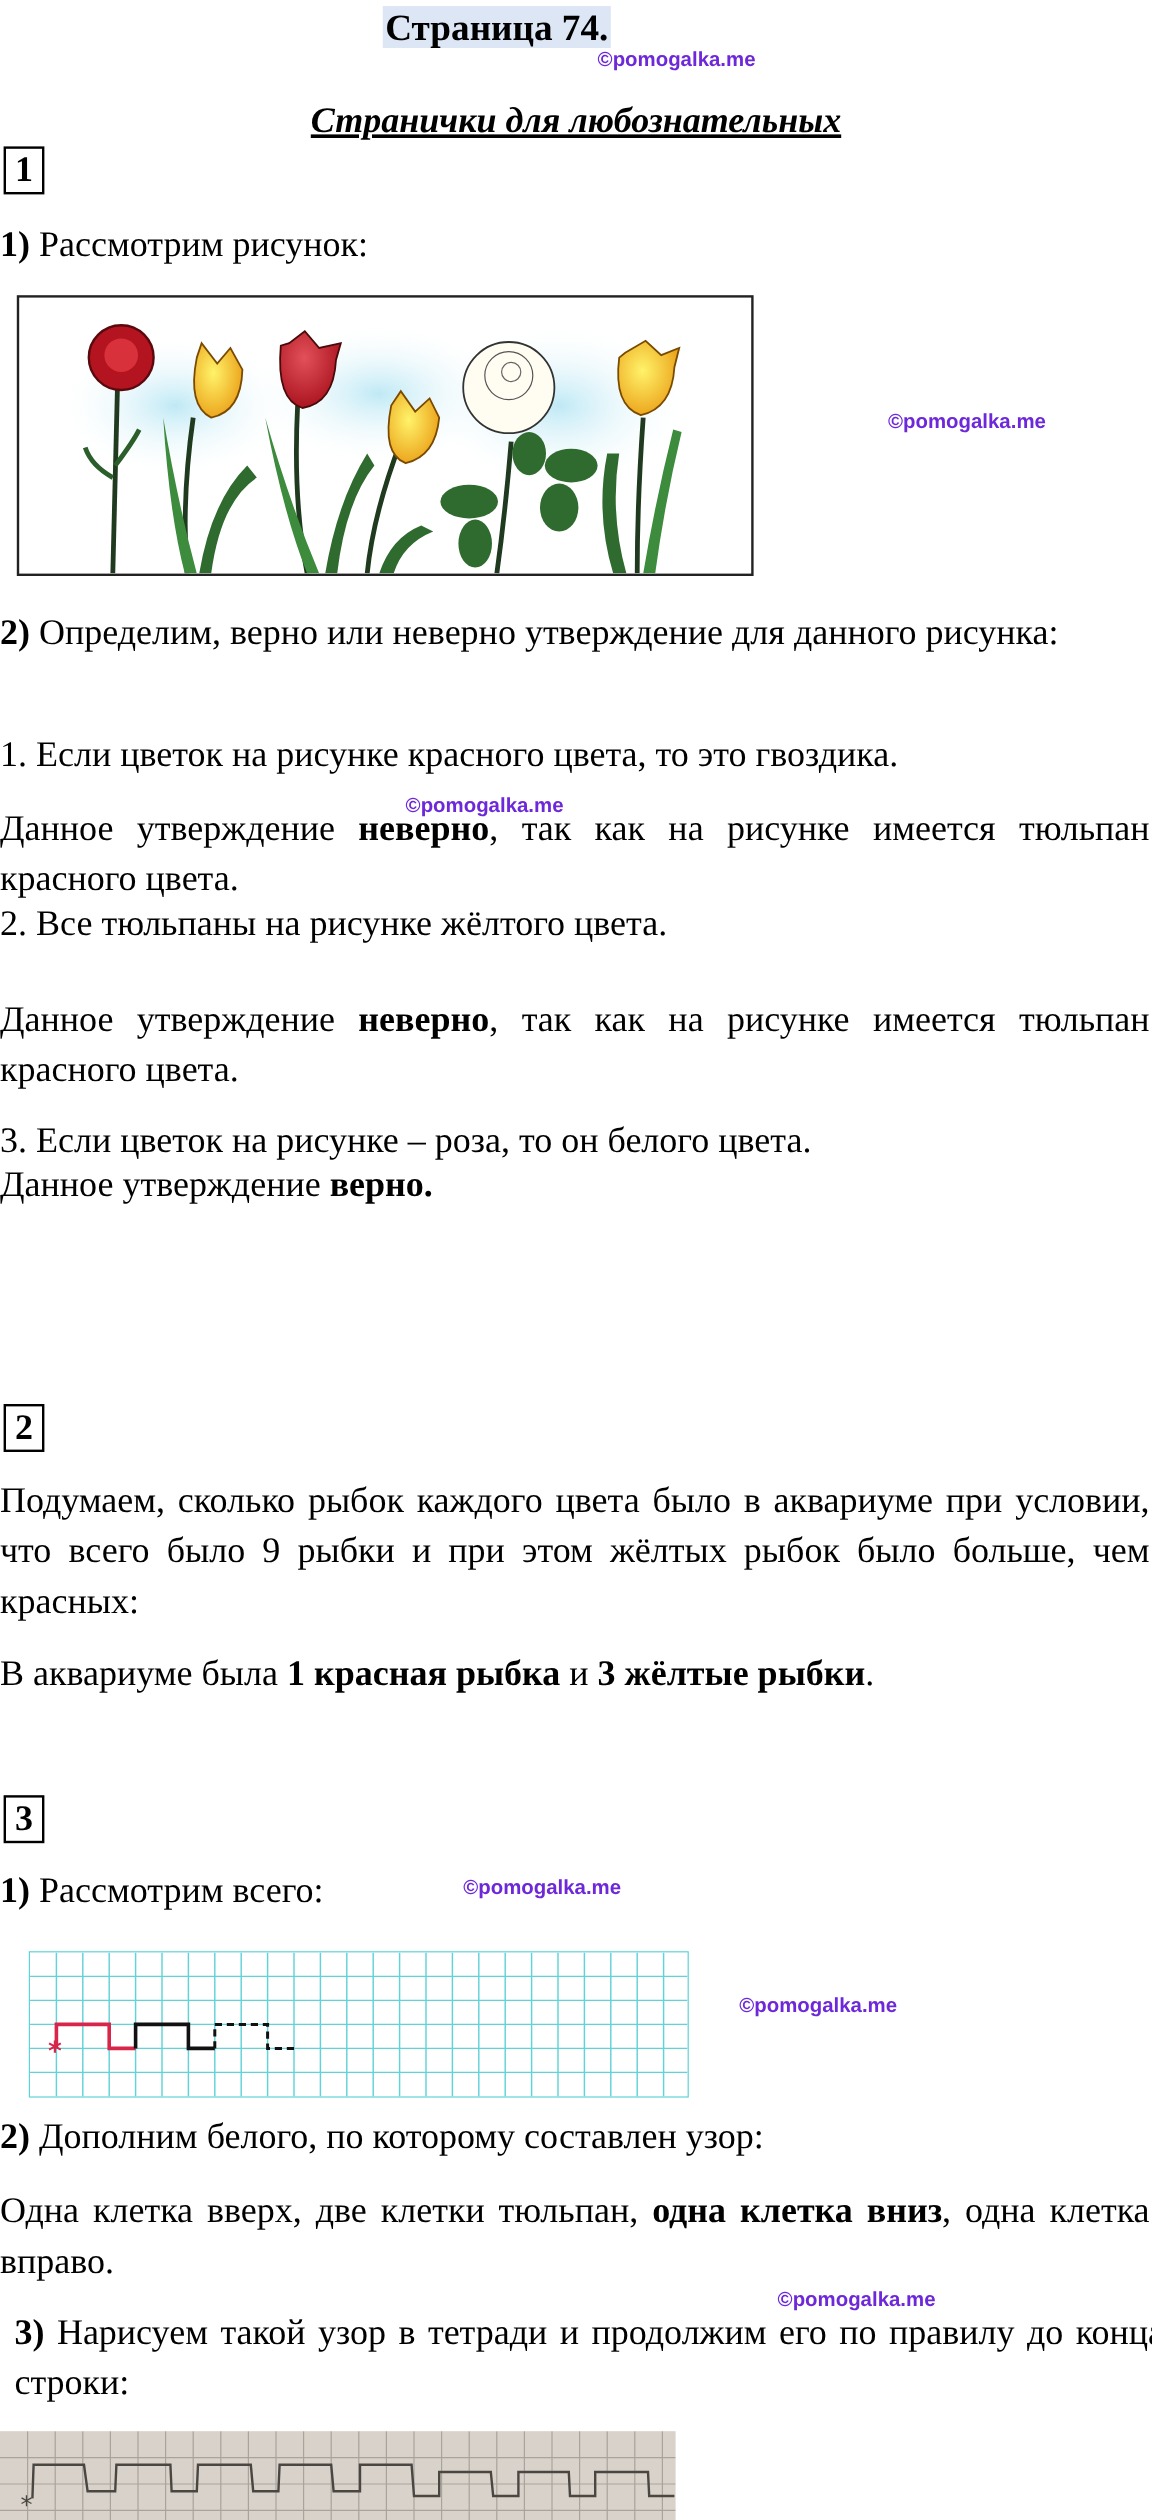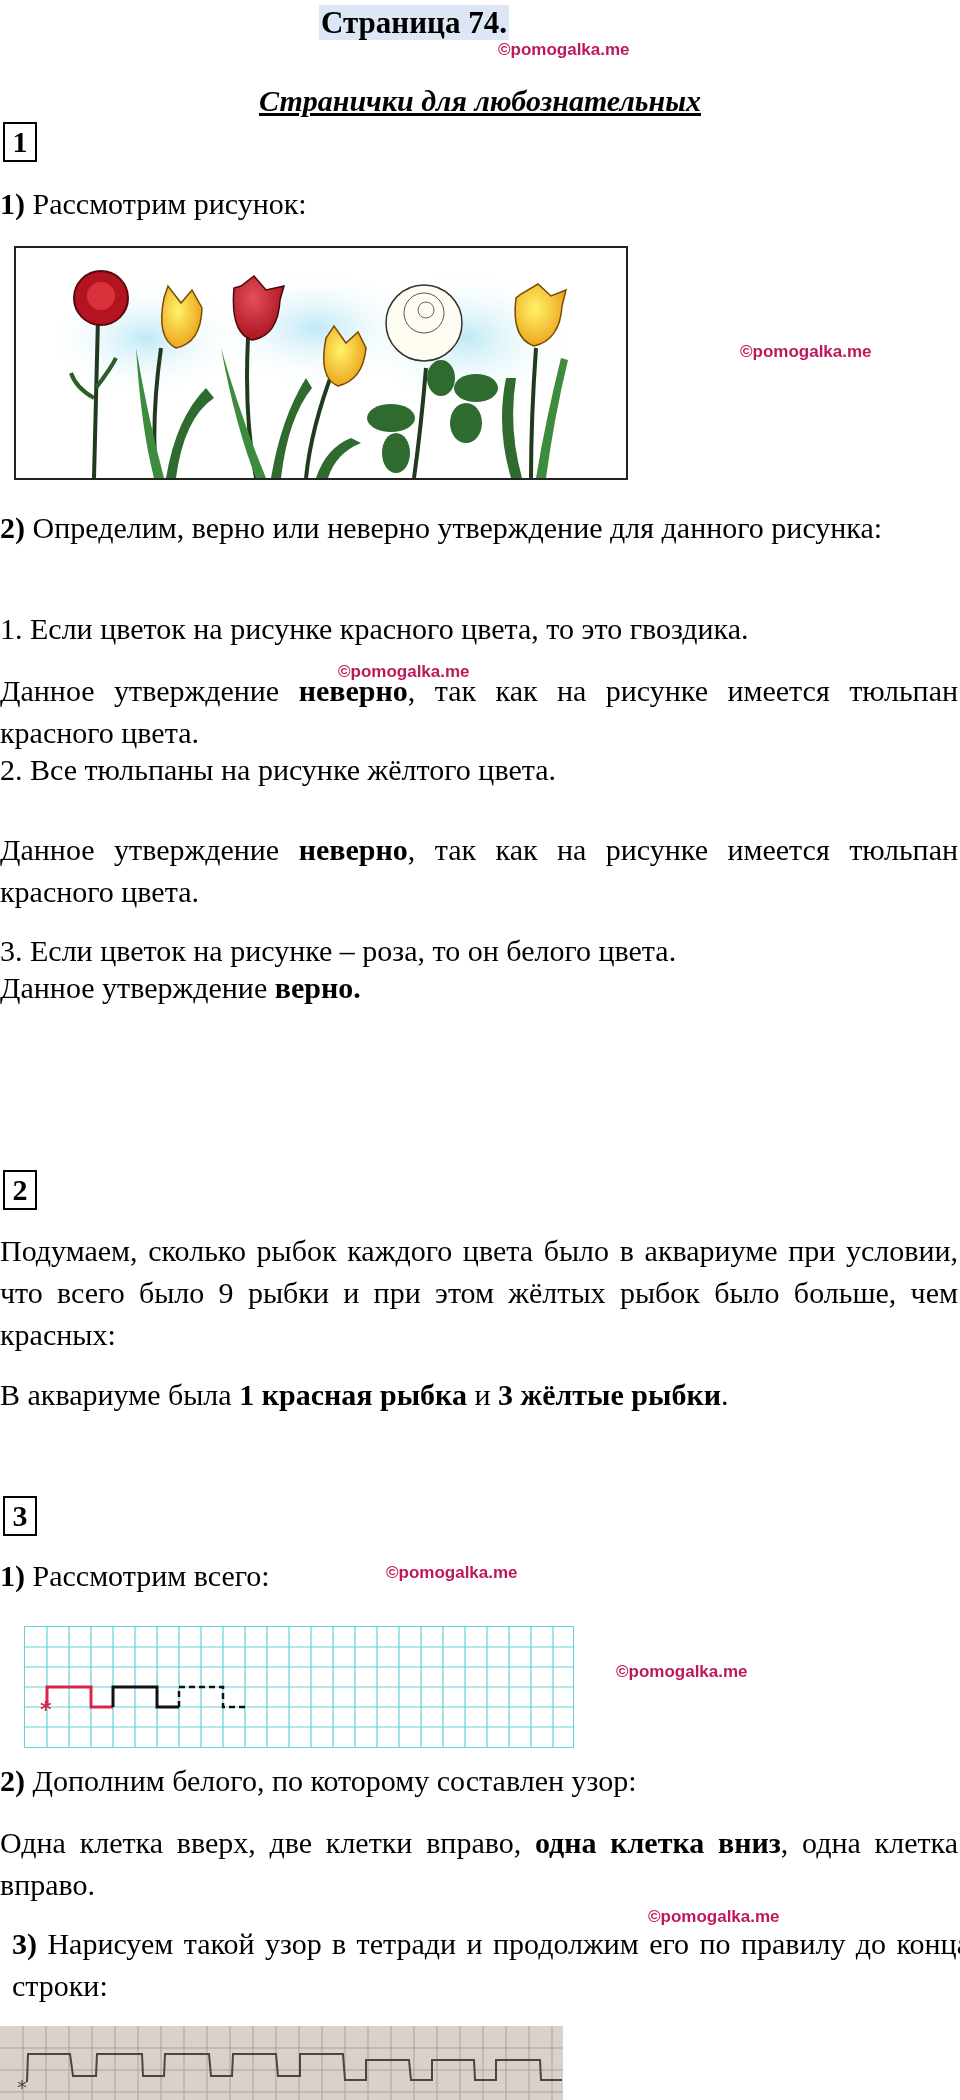--- a/index.html
+++ b/index.html
@@ -14,21 +14,21 @@
   }
   .title span { background: #dce6f4; padding: 0 2px; }
   .subtitle {
     left: 0; width: 960px; top: 58px; text-align: center;
     font-size: 30px; font-weight: bold; font-style: italic; text-decoration: underline;
     line-height: 38px;
     margin-top: 24px;
   }
   .wm {
     font-family: "Liberation Sans", "DejaVu Sans", sans-serif;
-    font-weight: bold; font-size: 17px; color: #be185d; line-height: 20px; white-space: nowrap;
+    font-weight: bold; font-size: 17px; color: #6d28d9; line-height: 20px; white-space: nowrap;
   }
   .numbox {
     border: 2px solid #000; font-weight: bold; font-size: 30px;
     width: 30px; height: 36px; line-height: 36px; text-align: center; left: 3px;
   }
   .p {
     left: 0; width: 958px; font-size: 30px; line-height: 42px; text-align: justify;
   }
   .p b { font-weight: bold; }
   .flowerbox {
@@ -165,21 +165,21 @@
     </g>
     <polyline points="22,80 22,60 66,60 66,80 88,80" fill="none" stroke="#d8254a" stroke-width="3"></polyline>
     <polyline points="88,80 88,60 132,60 132,80 154,80" fill="none" stroke="#111" stroke-width="3"></polyline>
     <polyline points="154,80 154,60 198,60 198,80 220,80" fill="none" stroke="#111" stroke-width="2.5" stroke-dasharray="6,4"></polyline>
     <text x="15" y="90" font-size="22" font-weight="bold" fill="#d8254a" font-family="DejaVu Sans, sans-serif">*</text>
   </svg>
 </div>
 <div class="abs wm" style="left:616px; top:1662px;">©pomogalka.me</div>
 
 <div class="abs p" style="top:1760px;"><b>2)</b><span> Дополним белого, по которому составлен узор:</span></div>
-<div class="abs p" style="top:1822px;"><span>Одна клетка вверх, две клетки вправо, </span><b>одна клетка вниз</b><span>, одна клетка вправо.</span></div>
+<div class="abs p" style="top:1822px;"><span>Одна клетка вверх, две клетки тюльпан, </span><b>одна клетка вниз</b><span>, одна клетка вправо.</span></div>
 <div class="abs wm" style="left:648px; top:1907px;">©pomogalka.me</div>
 <div class="abs p" style="top:1923px;padding-left:12px;"><b>3)</b><span> Нарисуем такой узор в тетради и продолжим его по правилу до конца строки:</span></div>
 
 <div class="abs notebook">
   <svg width="563" height="74" viewBox="0 0 563 74">
     <g stroke="#a9a39c" stroke-width="1">
       <line x1="0" y1="22" x2="563" y2="22"></line>
         <line x1="0" y1="44" x2="563" y2="44"></line>
         <line x1="0" y1="66" x2="563" y2="66"></line>
       <line x1="23" y1="0" x2="23" y2="74"></line>

